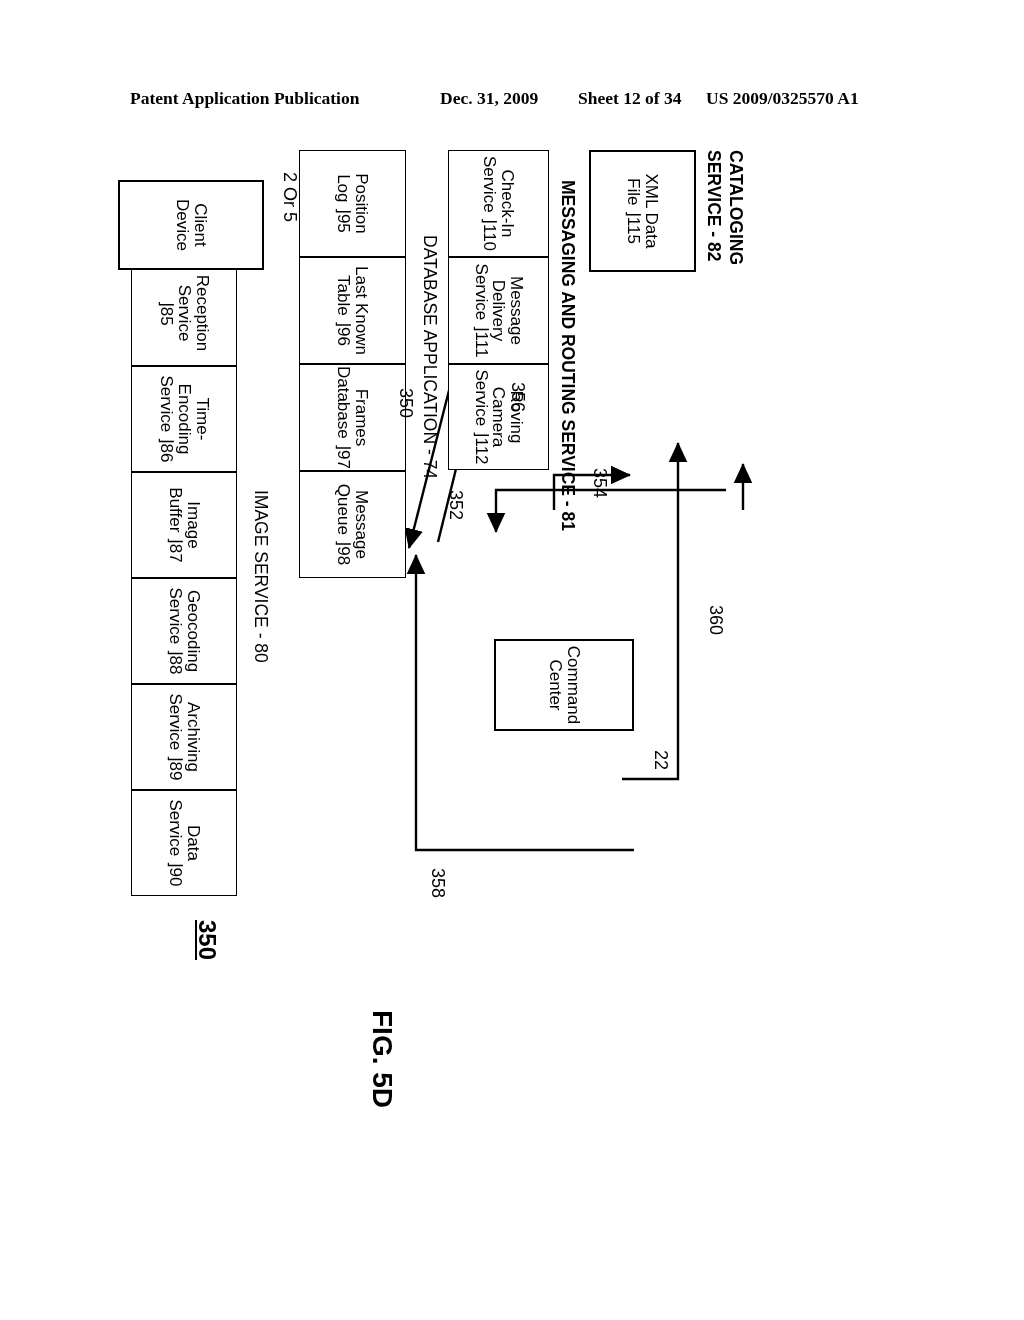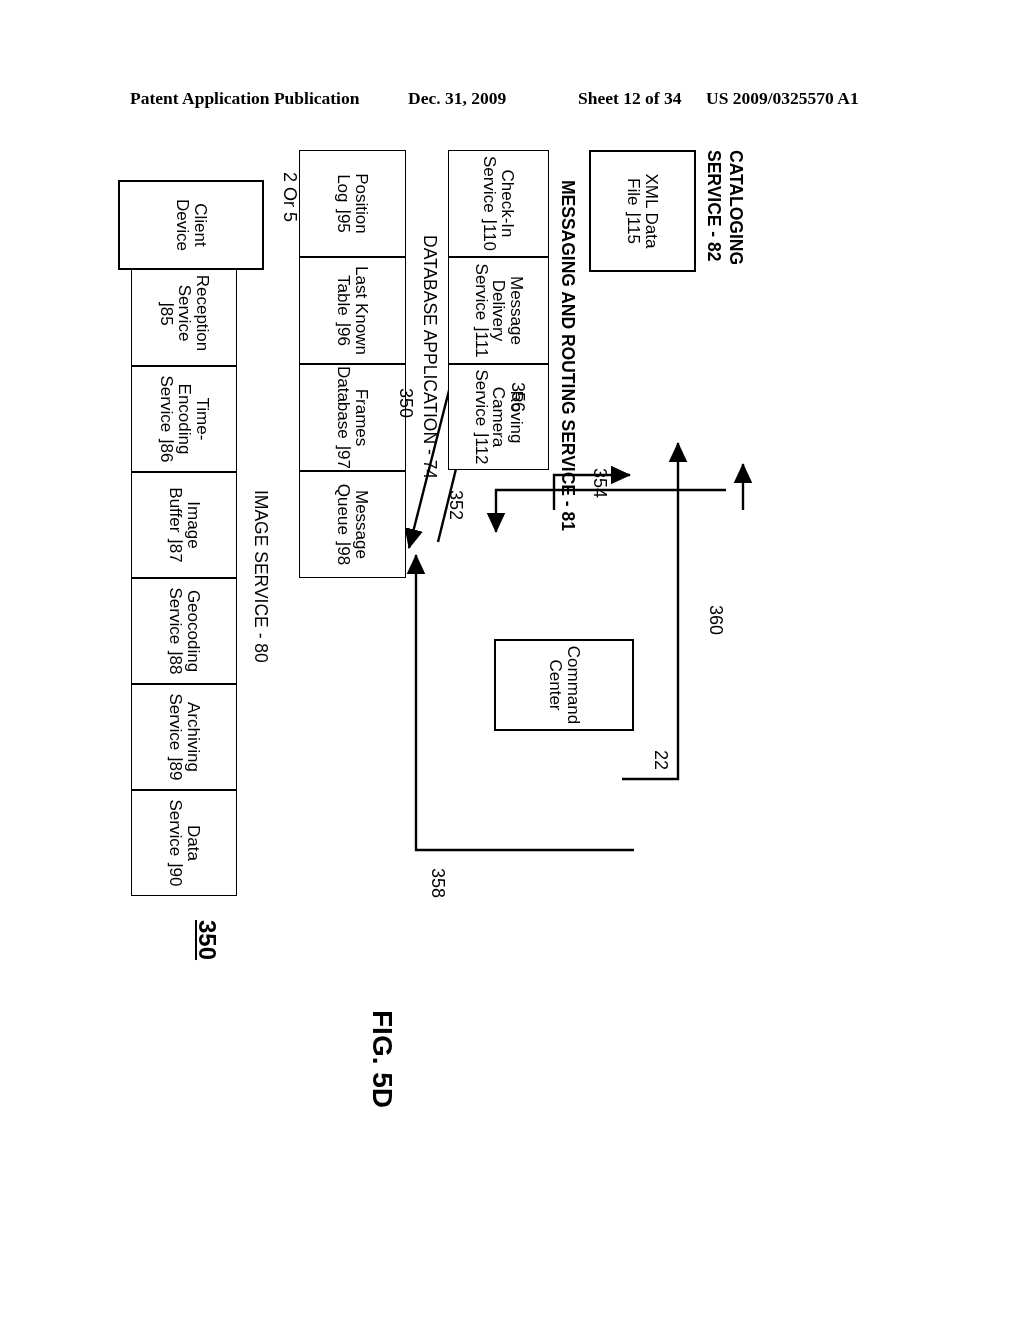--- a/index.html
+++ b/index.html
@@ -3,21 +3,21 @@
 <meta charset="utf-8">
 <style>
   html,body{margin:0;padding:0;background:#fff;}
   body{width:1024px;height:1320px;position:relative;font-family:"Liberation Sans",sans-serif;color:#000;overflow:hidden;}
 
   
   #pub-header{position:absolute;top:88px;left:0;width:1024px;height:26px;
     font-family:"Liberation Serif",serif;font-weight:bold;font-size:17.5px;color:#000;}
   #pub-header .hz{position:absolute;white-space:nowrap;text-align:center;}
   .h-title{left:130px;top:0;}
-  .h-date{left:408px;top:0;}
+  .h-date{left:440px;top:0;}
   .h-sheet{left:578px;top:0;}
   .h-num{left:706px;top:0;}
 
   
   #fig-canvas{position:absolute;left:0;top:0;width:1040px;height:760px;
     transform-origin:0 0;
     transform:translate(846px,150px) rotate(90deg);
   }
   .bx{position:absolute;box-sizing:border-box;border:2.2px solid #000;background:#fff;}
   .cell{position:absolute;box-sizing:border-box;border:1.6px solid #000;background:#fff;

